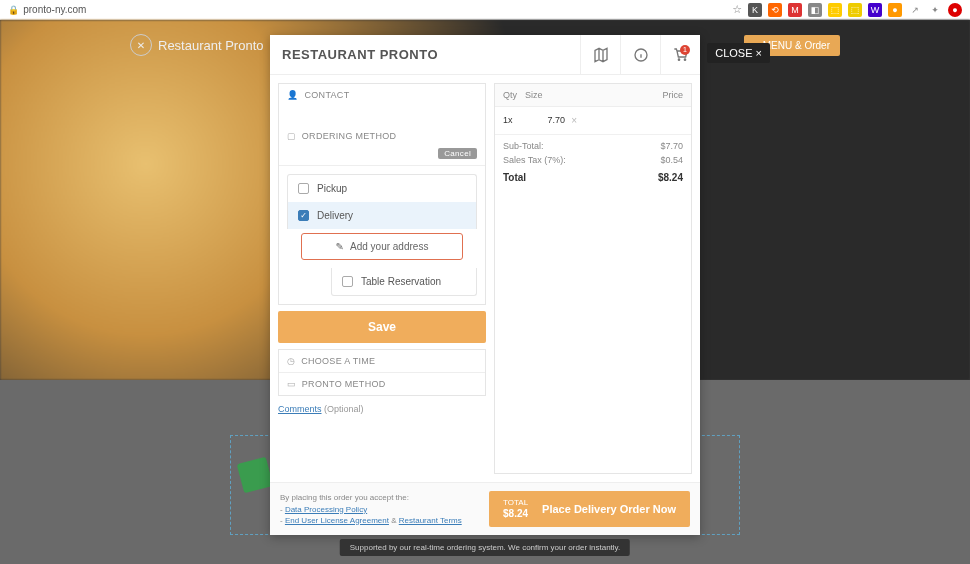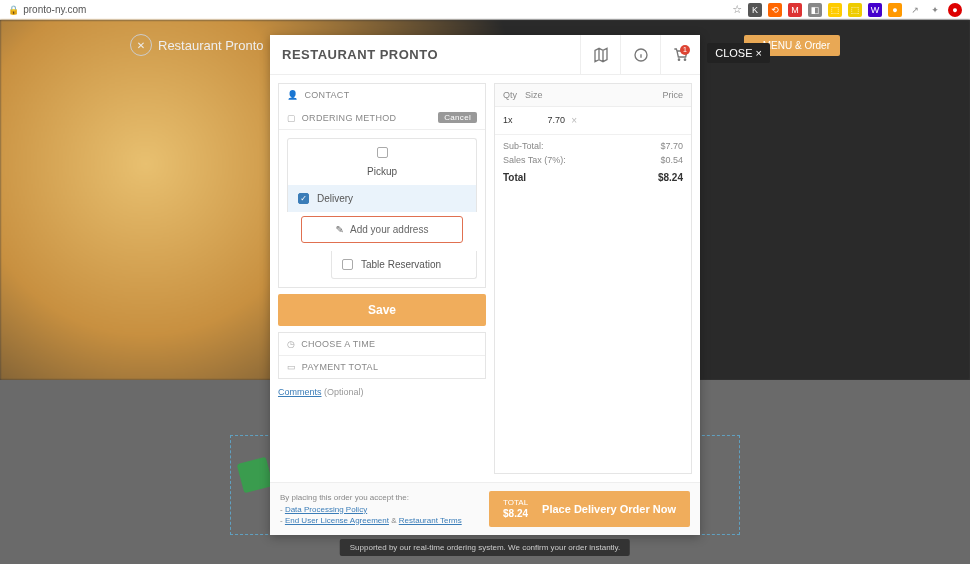--- a/index.html
+++ b/index.html
@@ -40,24 +40,24 @@
 .cart-badge { position: absolute; top: 10px; right: 10px; width: 10px; height: 10px; background: #d43; border-radius: 50%; color: #fff; font-size: 7px; display: flex; align-items: center; justify-content: center; }
 
 .modal-body { flex: 1; display: flex; gap: 8px; padding: 8px; overflow: hidden; }
 
 
 .left-panel { width: 208px; display: flex; flex-direction: column; gap: 0; }
 .section-card { border: 1px solid #e5e5e5; background: #fff; }
 .section-header { display: flex; align-items: center; gap: 6px; padding: 6px 8px; font-size: 9px; color: #888; letter-spacing: 0.3px; border-bottom: 1px solid #eee; }
 .section-header.collapsed { border-bottom: none; }
 .section-icon { font-size: 9px; color: #aaa; }
-.cancel-pill { margin-left: auto; background: #999; color: #fff; font-size: 8px; padding: 1px 6px; border-radius: 2px; }
+.cancel-pill { margin-left: auto; background: #999; color: #fff; font-size: 8px; padding: 1px 6px; border-radius: 2px; margin-top: 36px; }
 .method-group { padding: 8px; display: flex; flex-direction: column; gap: 0; }
 .method-row { display: flex; align-items: center; gap: 8px; padding: 8px 10px; border: 1px solid #e5e5e5; font-size: 10px; color: #555; }
-.method-row.first { border-radius: 3px 3px 0 0; border-bottom: none; flex-direction: column; }
+.method-row.first { border-radius: 3px 3px 0 0; border-bottom: none; }
 .method-row.selected { background: #eaf3fb; }
 .method-row.last { border-radius: 0 0 3px 3px; border-top: none; margin-left: 44px; }
 .method-row.middle { border-top: none; border-bottom: none; }
 .chk { width: 11px; height: 11px; border: 1px solid #aaa; border-radius: 2px; display: flex; align-items: center; justify-content: center; font-size: 8px; }
 .chk.checked { background: #3b7db8; border-color: #3b7db8; color: #fff; }
 .address-btn { margin: 4px 14px 8px; border: 1.5px solid #e07050; border-radius: 3px; padding: 7px; display: flex; align-items: center; justify-content: center; gap: 6px; font-size: 10px; color: #666; }
 .save-btn { background: #f0ad5c; color: #fff; text-align: center; padding: 9px; font-size: 12px; font-weight: bold; margin-top: 6px; border-radius: 2px; }
 .comments-row { margin-top: 8px; font-size: 9px; }
 .comments-link { color: #3b7db8; text-decoration: underline; }
 .comments-opt { color: #999; }
@@ -195,21 +195,21 @@
         </div>
       </div>
       <div class="save-btn">Save</div>
       <div class="section-card" style="margin-top:6px">
         <div class="section-header collapsed">
           <span class="section-icon">◷</span>
           <span>CHOOSE A TIME</span>
         </div>
         <div class="section-header collapsed" style="border-top:1px solid #eee">
           <span class="section-icon">▭</span>
-          <span>PAYMENT TOTAL</span>
+          <span>PRONTO METHOD</span>
         </div>
       </div>
       <div class="comments-row">
         <span class="comments-link">Comments</span>
         <span class="comments-opt">(Optional)</span>
       </div>
     </div>
 
     <div class="right-panel">
       <div class="cart-header">

